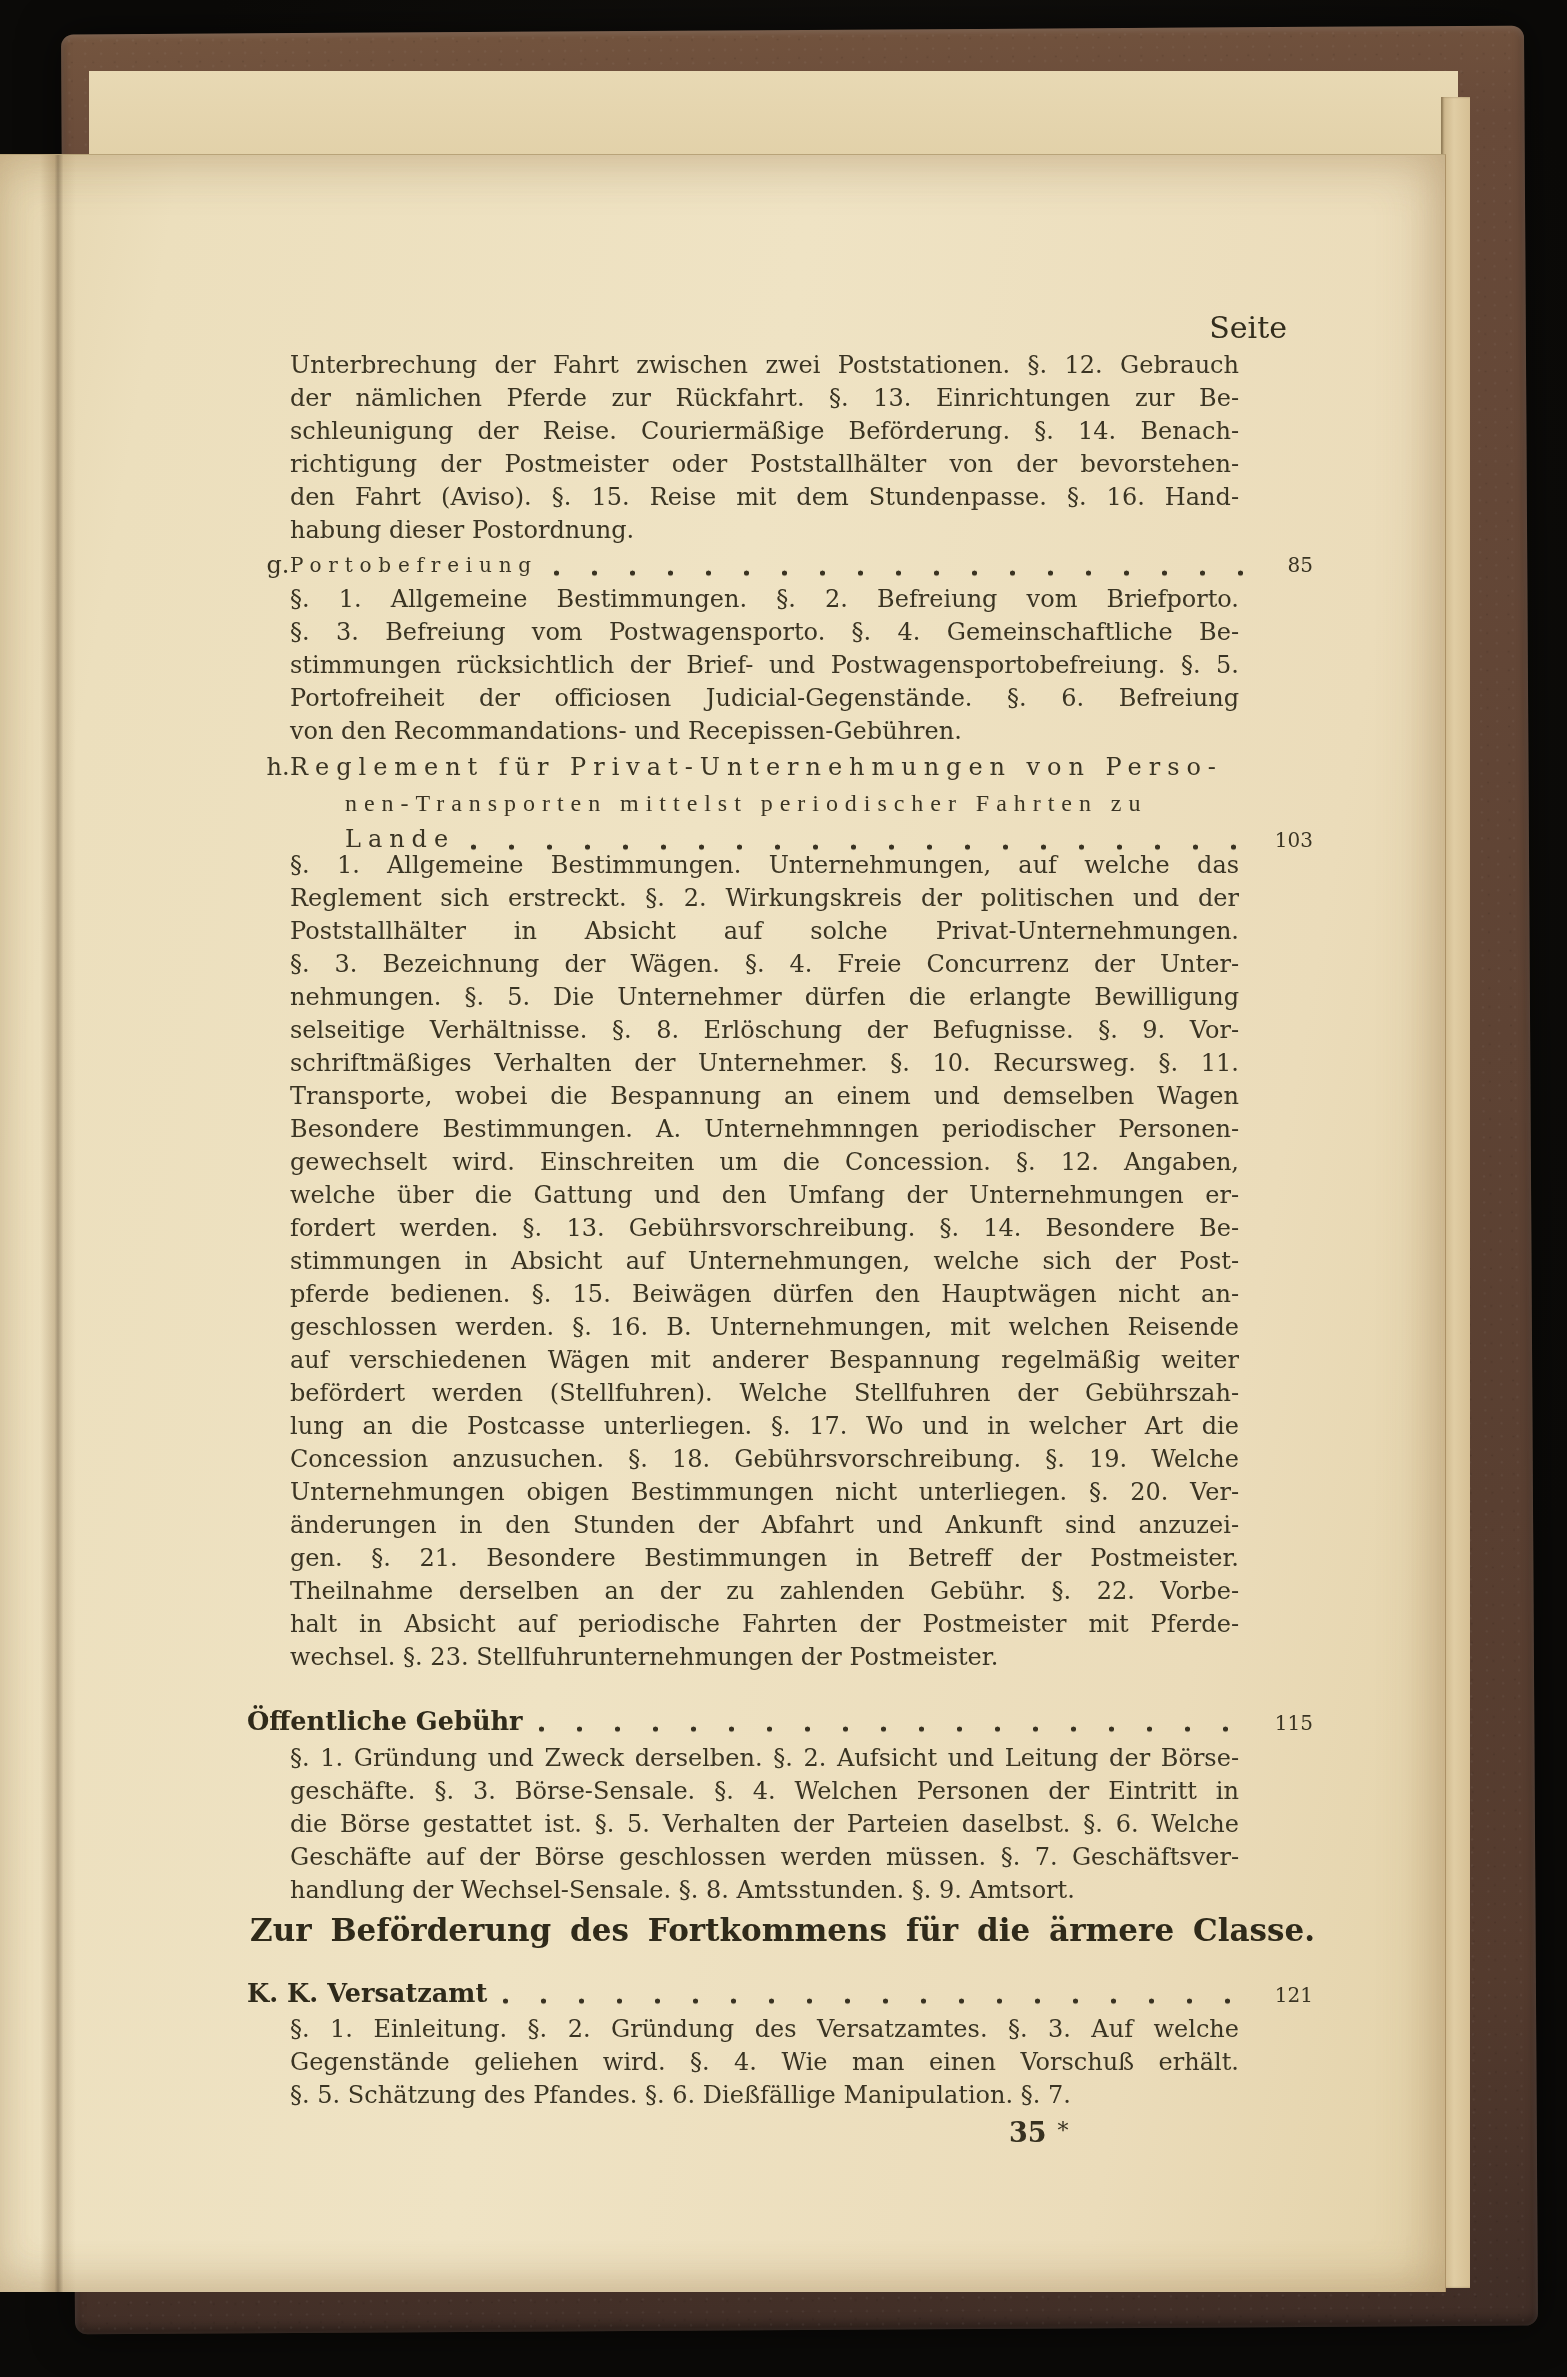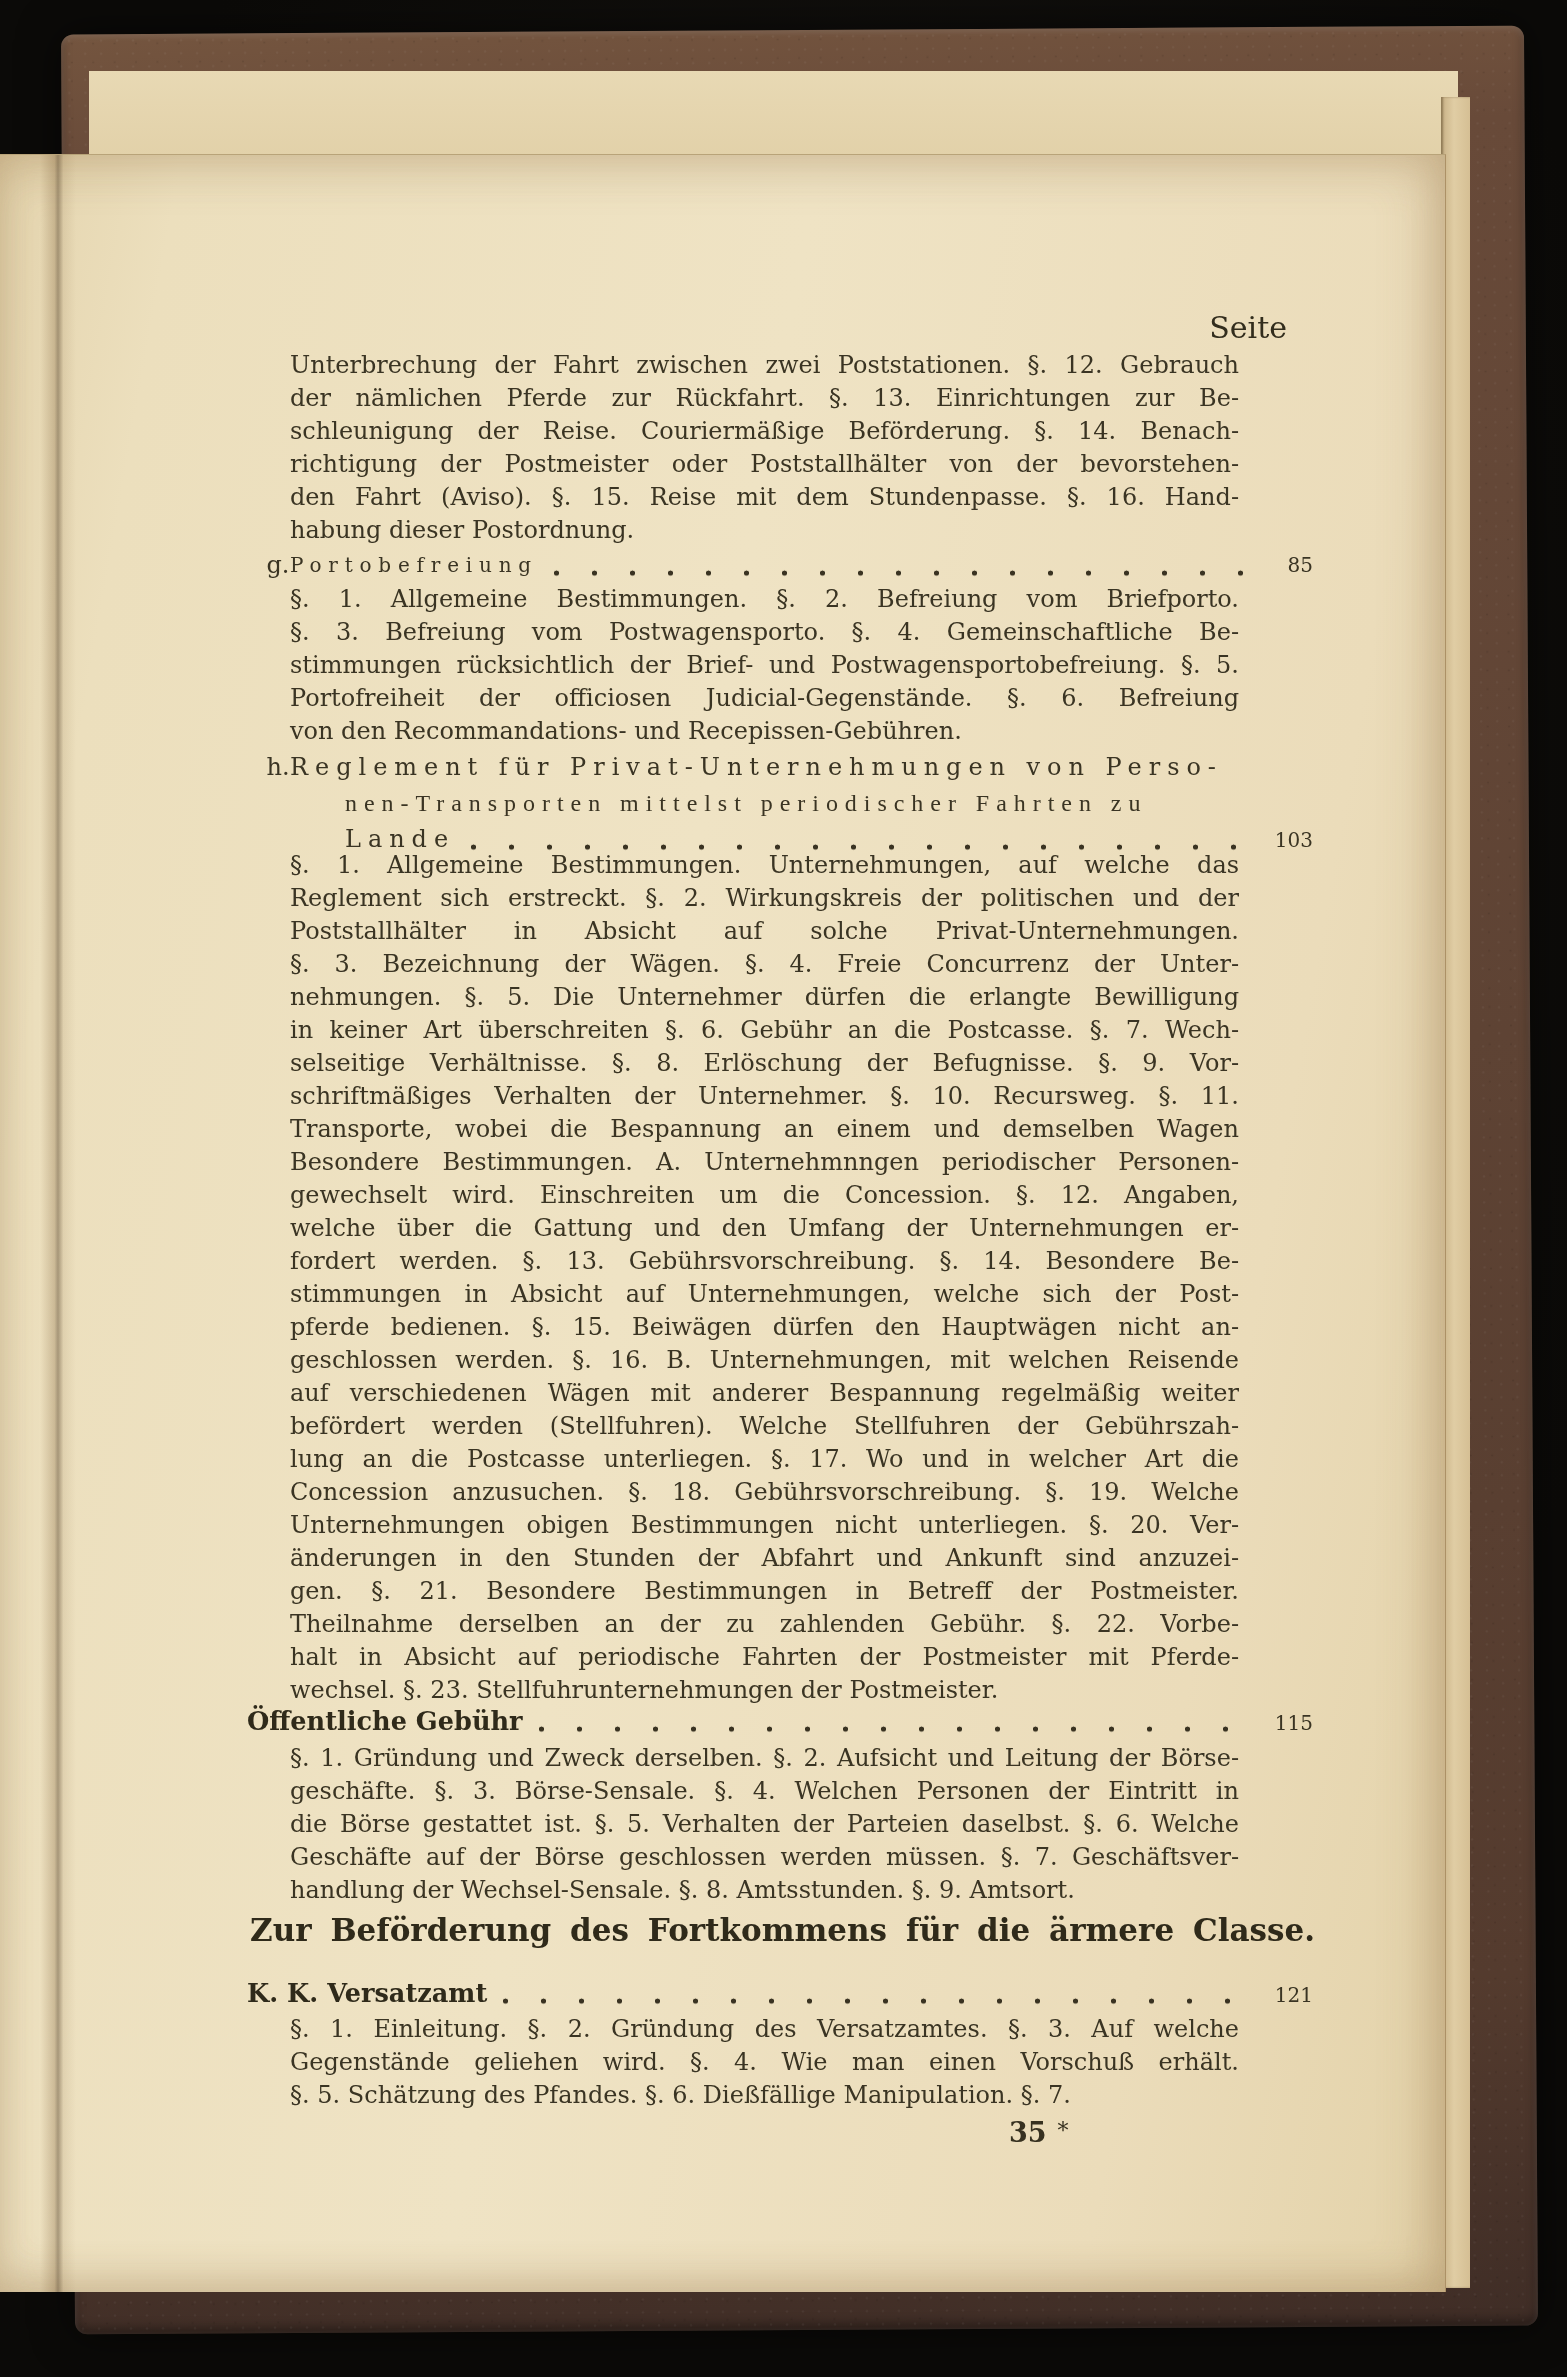--- a/index.html
+++ b/index.html
@@ -118,21 +118,20 @@
         <span class="sperr2">Lande</span>
         <span class="dots"></span>
         <span class="pagenum">103</span>
       </div>
       <div class="para para-h">
           <div class="line">§. 1. Allgemeine Bestimmungen. Unternehmungen, auf welche das</div>
           <div class="line">Reglement sich erstreckt. §. 2. Wirkungskreis der politischen und der</div>
           <div class="line">Poststallhälter in Absicht auf solche Privat-Unternehmungen.</div>
           <div class="line">§. 3. Bezeichnung der Wägen. §. 4. Freie Concurrenz der Unter-</div>
           <div class="line">nehmungen. §. 5. Die Unternehmer dürfen die erlangte Bewilligung</div>
-          <div class="line">in keiner Art überschreiten §. 6. Gebühr an die Postcasse. §. 7. Wech-</div>
           <div class="line">selseitige Verhältnisse. §. 8. Erlöschung der Befugnisse. §. 9. Vor-</div>
           <div class="line">schriftmäßiges Verhalten der Unternehmer. §. 10. Recursweg. §. 11.</div>
           <div class="line">Transporte, wobei die Bespannung an einem und demselben Wagen</div>
           <div class="line">Besondere Bestimmungen. A. Unternehmnngen periodischer Personen-</div>
           <div class="line">gewechselt wird. Einschreiten um die Concession. §. 12. Angaben,</div>
           <div class="line">welche über die Gattung und den Umfang der Unternehmungen er-</div>
           <div class="line">fordert werden. §. 13. Gebührsvorschreibung. §. 14. Besondere Be-</div>
           <div class="line">stimmungen in Absicht auf Unternehmungen, welche sich der Post-</div>
           <div class="line">pferde bedienen. §. 15. Beiwägen dürfen den Hauptwägen nicht an-</div>
           <div class="line">geschlossen werden. §. 16. B. Unternehmungen, mit welchen Reisende</div>

